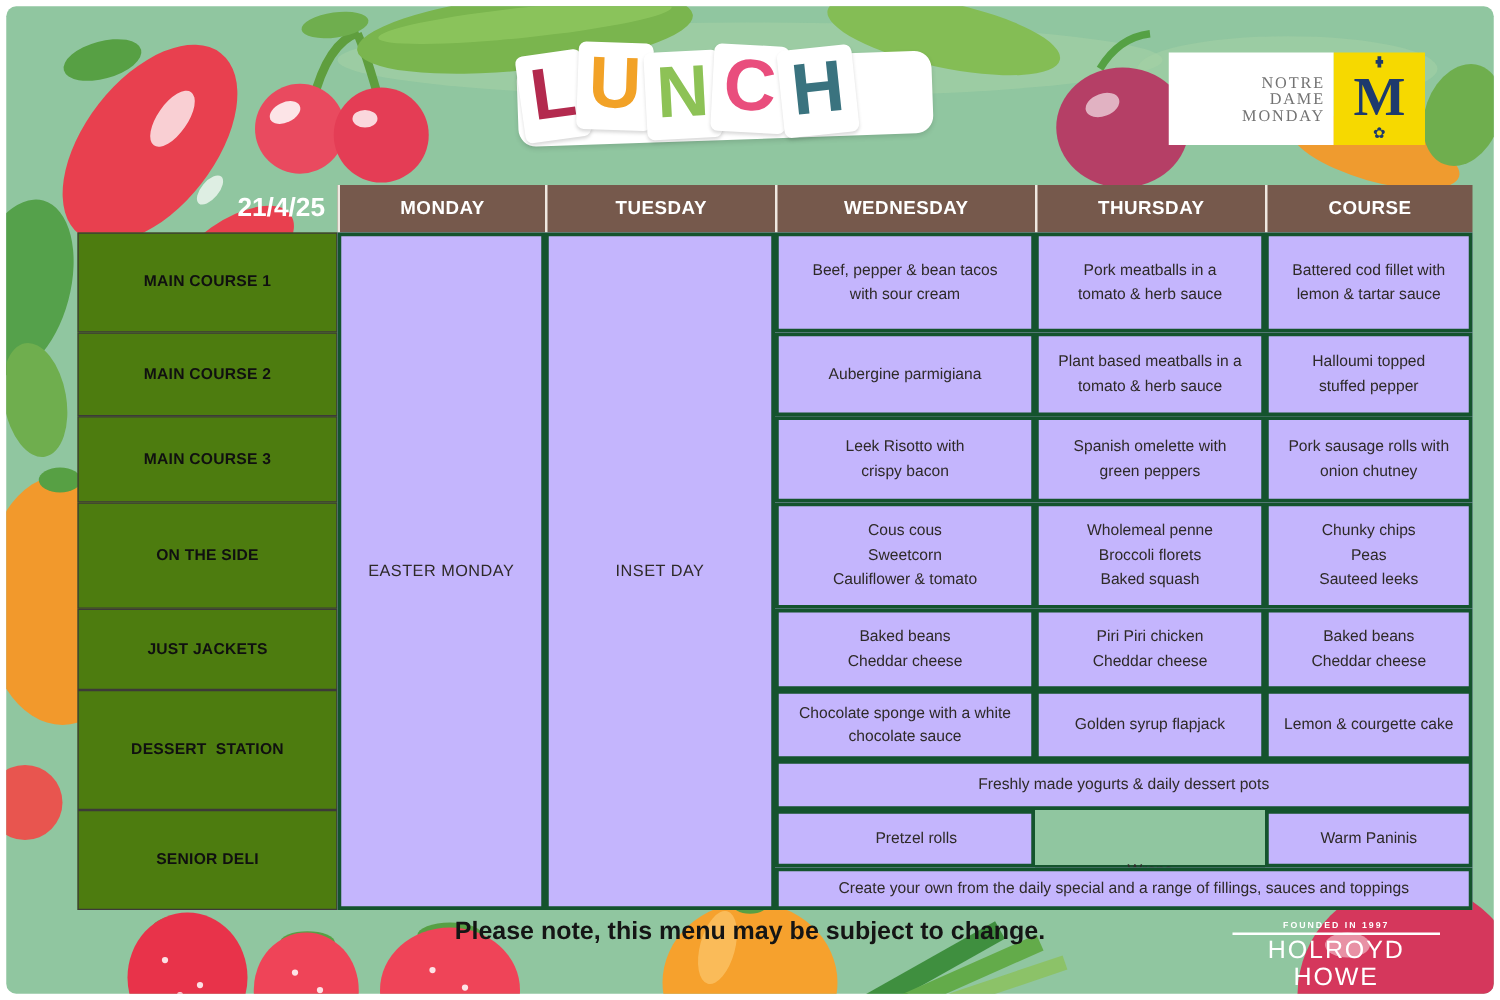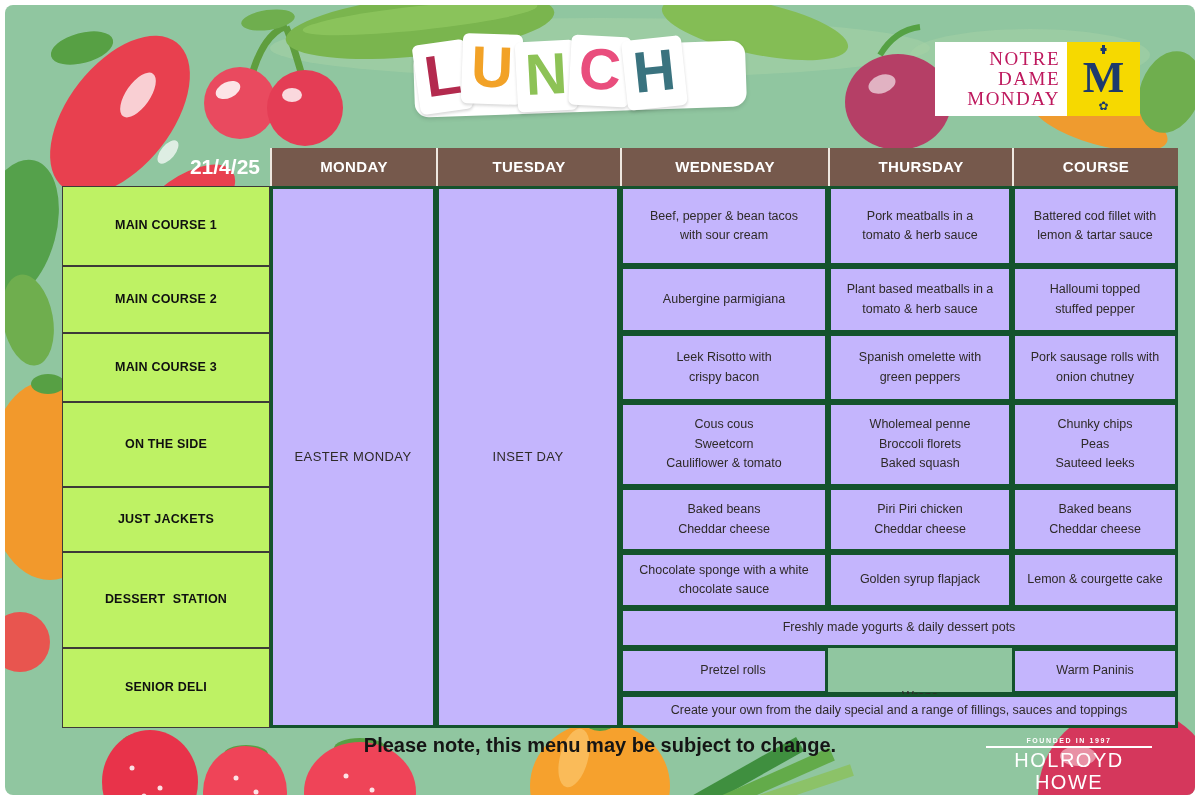--- a/index.html
+++ b/index.html
@@ -19,33 +19,33 @@
   .letter-tile:nth-child(1){transform:rotate(-8deg) translateY(8px);}
   .letter-tile:nth-child(2){transform:rotate(2deg);}
   .letter-tile:nth-child(3){transform:rotate(-3deg) translateY(7px);}
   .letter-tile:nth-child(4){transform:rotate(3deg) translateY(2px);}
   .letter-tile:nth-child(5){transform:rotate(-6deg) translateY(4px);}
 
   
   .school-box{position:absolute;left:935px;top:42px;width:132px;height:74px;background:#fff;
               display:flex;flex-direction:column;justify-content:center;align-items:flex-end;
               padding-right:7px;box-sizing:border-box;}
-  .school-line{font-family:"Liberation Serif",serif;color:#be185d;font-size:19px;
+  .school-line{font-family:"Liberation Serif",serif;color:#737373;font-size:13px;
                line-height:1.04;letter-spacing:1.5px;}
   .crest-box{position:absolute;left:1067px;top:42px;width:73px;height:74px;background:#f6d900;
              display:flex;align-items:center;justify-content:center;}
 
   
   .grid{position:absolute;left:62px;top:148px;width:950px;height:580px;display:grid;
         grid-template-columns:208px 166px 184px 208px 184px 166px;
         grid-template-rows:38px 80px 67px 69px 85px 65px 56px 40px 46px 34px;}
   .cell{display:flex;align-items:center;justify-content:center;text-align:center;
         background:#c4b5fd;border:3px solid #14532d;font-size:12.5px;color:#2e2a28;
         white-space:pre-line;line-height:1.55;padding:2px 6px;box-sizing:border-box;}
-  .label-cell{background:#bef264;border:1px solid #3d3a38;font-weight:bold;font-size:12.5px;
+  .label-cell{background:#4d7c0f;border:1px solid #3d3a38;font-weight:bold;font-size:12.5px;
               color:#101010;letter-spacing:.2px;white-space:pre-wrap;}
   .day-header{background:#76594c;color:#fff;font-weight:bold;font-size:15px;
               letter-spacing:.4px;border:none;border-left:2px solid #efe8e0;white-space:normal;}
   .day-header:last-of-type{border-right:2px solid #efe8e0;}
   .date-cell{background:transparent;border:none;color:#fff;font-weight:bold;font-size:21px;
              justify-content:flex-end;padding-right:10px;}
   .closure-cell{font-size:13px;letter-spacing:.4px;}
 
   
   .footer-note{position:absolute;left:0;right:0;top:734px;text-align:center;font-weight:bold;

